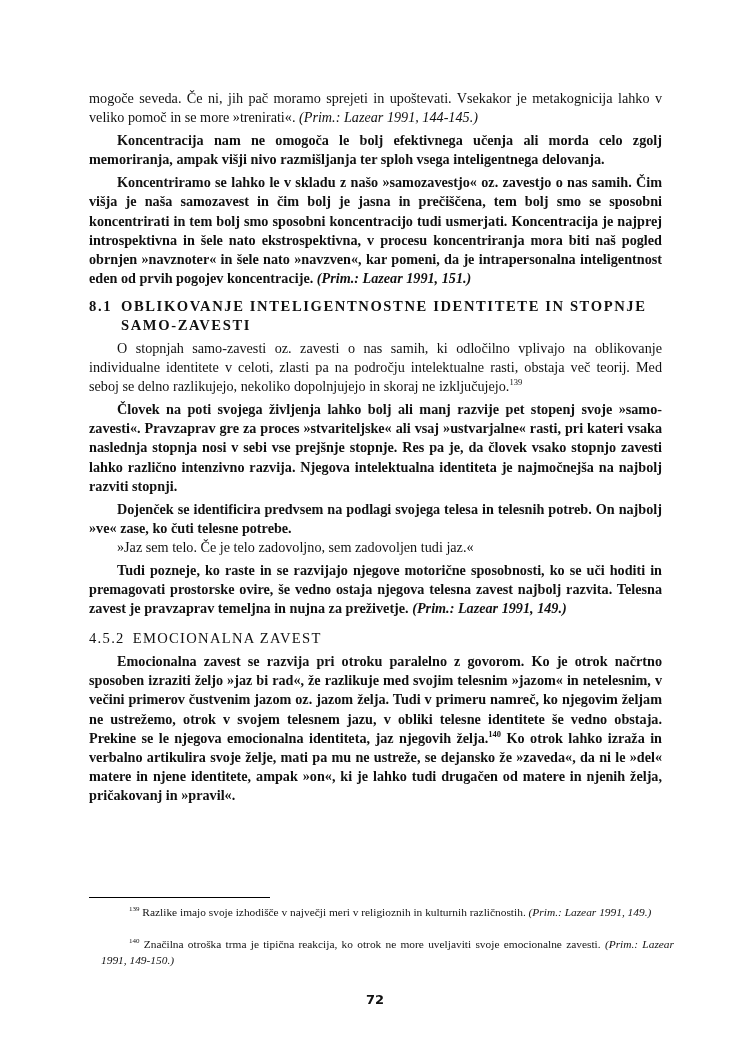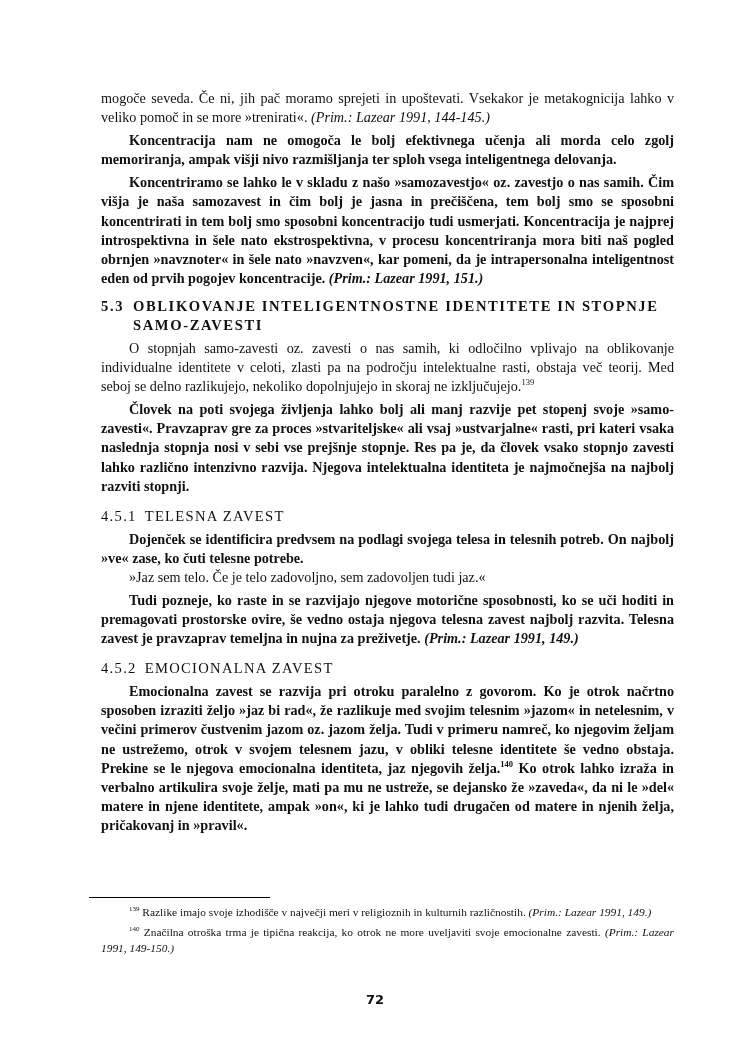--- a/index.html
+++ b/index.html
@@ -1,55 +1,52 @@
 <!DOCTYPE html>
 <html><head>
 <meta charset="utf-8">
 <style>
   html, body { margin: 0; padding: 0; background: #ffffff; }
   body { width: 750px; height: 1061px; position: relative; overflow: hidden;
          font-family: "Liberation Serif", "DejaVu Serif", serif; color: #111; }
-  .page { position: absolute; left: 89px; top: 89px; width: 573px; margin-left: 12px; }
+  .page { position: absolute; left: 89px; top: 89px; width: 573px; }
   p { margin: 0; font-size: 14.2px; line-height: 19.1px; text-align: justify; }
   p.indent { text-indent: 28px; }
   p.gap { margin-top: 4px; font-weight: bold; }
   .cite { font-style: italic; }
   sup { font-size: 8.5px; line-height: 0; vertical-align: 6px; }
   h2.sec { margin: 9px 0 4px 0; font-size: 14.6px; font-weight: bold; letter-spacing: 1.6px;
            line-height: 19px; display: flex; }
   h2.sec .num { width: 32px; flex: 0 0 32px; }
   h3.sub { margin: 11px 0 4px 0; font-size: 14.6px; font-weight: normal; letter-spacing: 1.3px;
            line-height: 19px; }
   h3.sub .num { margin-right: 8px; }
   .fn-rule { position: absolute; left: 89px; top: 897px; width: 181px; height: 0; border-top: 1px solid #000; }
   .footnotes { position: absolute; left: 101px; top: 904px; width: 573px; }
   .footnotes p { font-size: 11.4px; line-height: 16.2px; text-indent: 28px; }
-  .footnotes p + p { margin-top: 4px; }
+  .footnotes p + p { margin-top: 16px; }
   .footnotes sup { font-size: 7px; vertical-align: 5px; }
   .page-number { position: absolute; left: 0; width: 750px; top: 992px; text-align: center;
                  font-family: "DejaVu Sans", sans-serif; font-size: 13px; font-weight: bold; }
 </style>
 </head>
 <body>
 
 <div class="page">
   <p><span>mogoče seveda. Če ni, jih pač moramo sprejeti in upoštevati. Vsekakor je metakognicija lahko v veliko pomoč in se more »trenirati«. </span><span class="cite">(Prim.: Lazear 1991, 144-145.)</span></p>
   <p class="indent gap">Koncentracija nam ne omogoča le bolj efektivnega učenja ali morda celo zgolj memoriranja, ampak višji nivo razmišljanja ter sploh vsega inteligentnega delovanja.</p>
   <p class="indent gap"><span>Koncentriramo se lahko le v skladu z našo »samozavestjo« oz. zavestjo o nas samih. Čim višja je naša samozavest in čim bolj je jasna in prečiščena, tem bolj smo se sposobni koncentrirati in tem bolj smo sposobni koncentracijo tudi usmerjati. Koncentracija je najprej introspektivna in šele nato ekstrospektivna, v procesu koncentriranja mora biti naš pogled obrnjen »navznoter« in šele nato »navzven«, kar pomeni, da je intrapersonalna inteligentnost eden od prvih pogojev koncentracije. </span><span class="cite">(Prim.: Lazear 1991, 151.)</span></p>
 
   <h2 class="sec">
-    <span class="num">5.3</span>
+    <span class="num">8.1</span>
     <span>OBLIKOVANJE INTELIGENTNOSTNE IDENTITETE IN STOPNJE SAMO-ZAVESTI</span>
   </h2>
   <p class="indent"><span>O stopnjah samo-zavesti oz. zavesti o nas samih, ki odločilno vplivajo na oblikovanje individualne identitete v celoti, zlasti pa na področju intelektualne rasti, obstaja več teorij. Med seboj se delno razlikujejo, nekoliko dopolnjujejo in skoraj ne izključujejo.</span><sup>139</sup></p>
   <p class="indent gap">Človek na poti svojega življenja lahko bolj ali manj razvije pet stopenj svoje »samo-zavesti«. Pravzaprav gre za proces »stvariteljske« ali vsaj »ustvarjalne« rasti, pri kateri vsaka naslednja stopnja nosi v sebi vse prejšnje stopnje. Res pa je, da človek vsako stopnjo zavesti lahko različno intenzivno razvija. Njegova intelektualna identiteta je najmočnejša na najbolj razviti stopnji.</p>
 
-  <h3 class="sub">
-    <span class="num">4.5.1</span><span>TELESNA ZAVEST</span>
-  </h3>
   <p class="indent gap">Dojenček se identificira predvsem na podlagi svojega telesa in telesnih potreb. On najbolj »ve« zase, ko čuti telesne potrebe.</p>
   <p class="indent">»Jaz sem telo. Če je telo zadovoljno, sem zadovoljen tudi jaz.«</p>
   <p class="indent gap"><span>Tudi pozneje, ko raste in se razvijajo njegove motorične sposobnosti, ko se uči hoditi in premagovati prostorske ovire, še vedno ostaja njegova telesna zavest najbolj razvita. Telesna zavest je pravzaprav temeljna in nujna za preživetje. </span><span class="cite">(Prim.: Lazear 1991, 149.)</span></p>
 
   <h3 class="sub">
     <span class="num">4.5.2</span><span>EMOCIONALNA ZAVEST</span>
   </h3>
   <p class="indent gap"><span>Emocionalna zavest se razvija pri otroku paralelno z govorom. Ko je otrok načrtno sposoben izraziti željo »jaz bi rad«, že razlikuje med svojim telesnim »jazom« in netelesnim, v večini primerov čustvenim jazom oz. jazom želja. Tudi v primeru namreč, ko njegovim željam ne ustrežemo, otrok v svojem telesnem jazu, v obliki telesne identitete še vedno obstaja. Prekine se le njegova emocionalna identiteta, jaz njegovih želja.</span><sup>140</sup><span> Ko otrok lahko izraža in verbalno artikulira svoje želje, mati pa mu ne ustreže, se dejansko že »zaveda«, da ni le »del« matere in njene identitete, ampak »on«, ki je lahko tudi drugačen od matere in njenih želja, pričakovanj in »pravil«.</span></p>
 </div>
 

